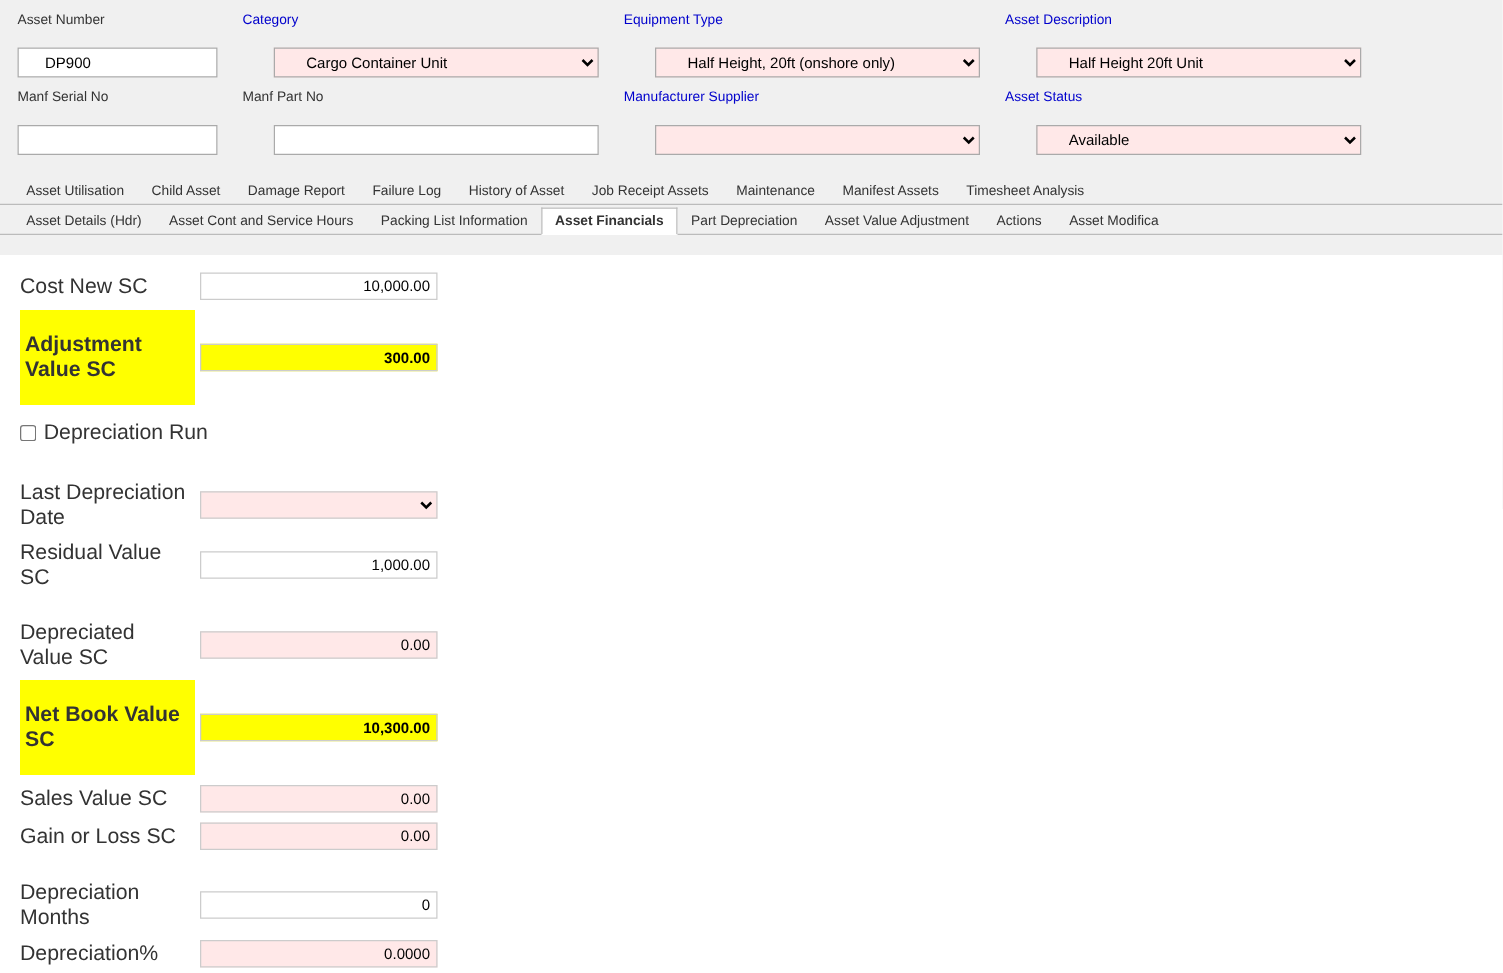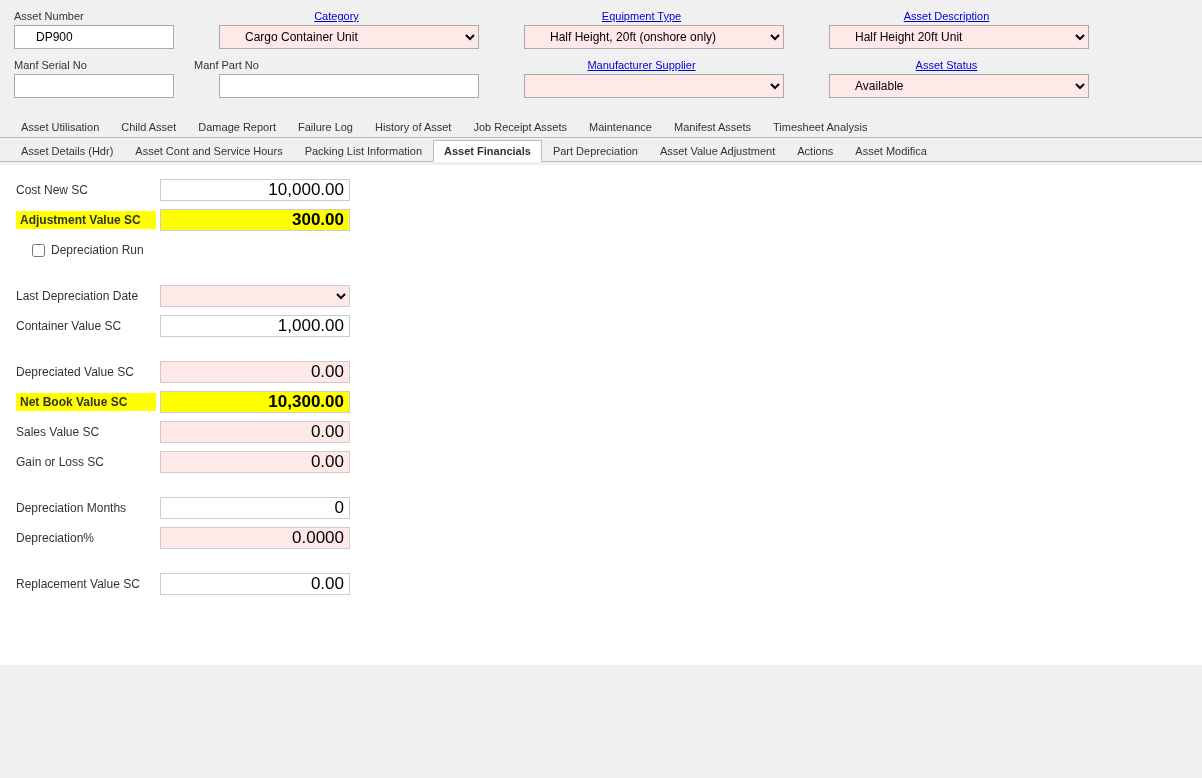--- a/index.html
+++ b/index.html
@@ -13,33 +13,31 @@
     .field-row {
       display: flex;
       gap: 20px;
       margin-bottom: 10px;
       align-items: flex-start;
     }
 
     .field-group {
       display: flex;
       flex-direction: column;
-      gap: 3px;
+      gap: 16px;
     }
 
     .field-label {
       font-size: 11px;
       color: #333;
     }
 
     .field-label a, a.field-label {
       color: #0000cc;
-      text-decoration: underline;
       cursor: pointer;
-      text-align: center;
     }
 
     .field-input {
       border: 1px solid #aaa;
       background: #ffe8e8;
       padding: 3px 21px;
       font-size: 12px;
       height: 24px;
     }
 
@@ -49,21 +47,21 @@
 
     .field-input-wide { width: 160px; }
     .field-input-large { width: 260px; margin-left: 25px; }
 
     select.field-input {
       appearance: auto;
     }
 
     .tabs-container {
       background: #f0f0f0;
-      padding: 0 0 3px 0;
+      padding: 0 0 16px 0;
     }
 
     .tab-row {
       display: flex;
       flex-wrap: wrap;
       border-bottom: 1px solid #bbb;
       padding: 2px 10px 0 10px;
       gap: 0;
     }
 
@@ -94,37 +92,37 @@
 
     .form-grid {
       display: grid;
       grid-template-columns: 140px 200px;
       row-gap: 8px;
       column-gap: 4px;
       align-items: center;
     }
 
     .form-label {
-      font-size: 12px;
+      font-size: 17px;
       color: #333;
       text-align: left;
       padding-right: 6px;
     }
 
     .form-label.highlight {
       background: #ffff00;
       font-weight: bold;
-      padding: 2px 4px;
+      padding: 18px 4px;
     }
 
     .form-input {
       border: 1px solid #ccc;
       background: #fff;
       padding: 2px 5px;
-      font-size: 17px;
+      font-size: 12px;
       height: 22px;
       text-align: right;
       width: 190px;
     }
 
     .form-input.pink {
       background: #ffe8e8;
     }
 
     .form-input.yellow {
@@ -133,21 +131,21 @@
     }
 
     select.form-input {
       text-align: left;
     }
 
     .checkbox-row {
       display: flex;
       align-items: center;
       gap: 6px;
-      margin: 4px 16px;
+      margin: 4px 0;
     }
 
     .spacer { height: 8px; }
 
     .full-row {
       grid-column: 1 / -1;
     }
   </style>
 </head>
 <body>
@@ -250,21 +248,21 @@
       <span class="form-label">Depreciation Run</span>
     </div>
 
     <div class="full-row spacer"></div>
 
     <span class="form-label">Last Depreciation Date</span>
     <select class="form-input pink">
       <option value=""></option>
     </select>
 
-    <span class="form-label">Container Value SC</span>
+    <span class="form-label">Residual Value SC</span>
     <input class="form-input white-bg" value="1,000.00" style="">
 
     <div class="full-row spacer"></div>
 
     <span class="form-label">Depreciated Value SC</span>
     <input class="form-input pink" value="0.00" style="">
 
     <span class="form-label highlight">Net Book Value SC</span>
     <input class="form-input yellow" value="10,300.00" style="">
 

